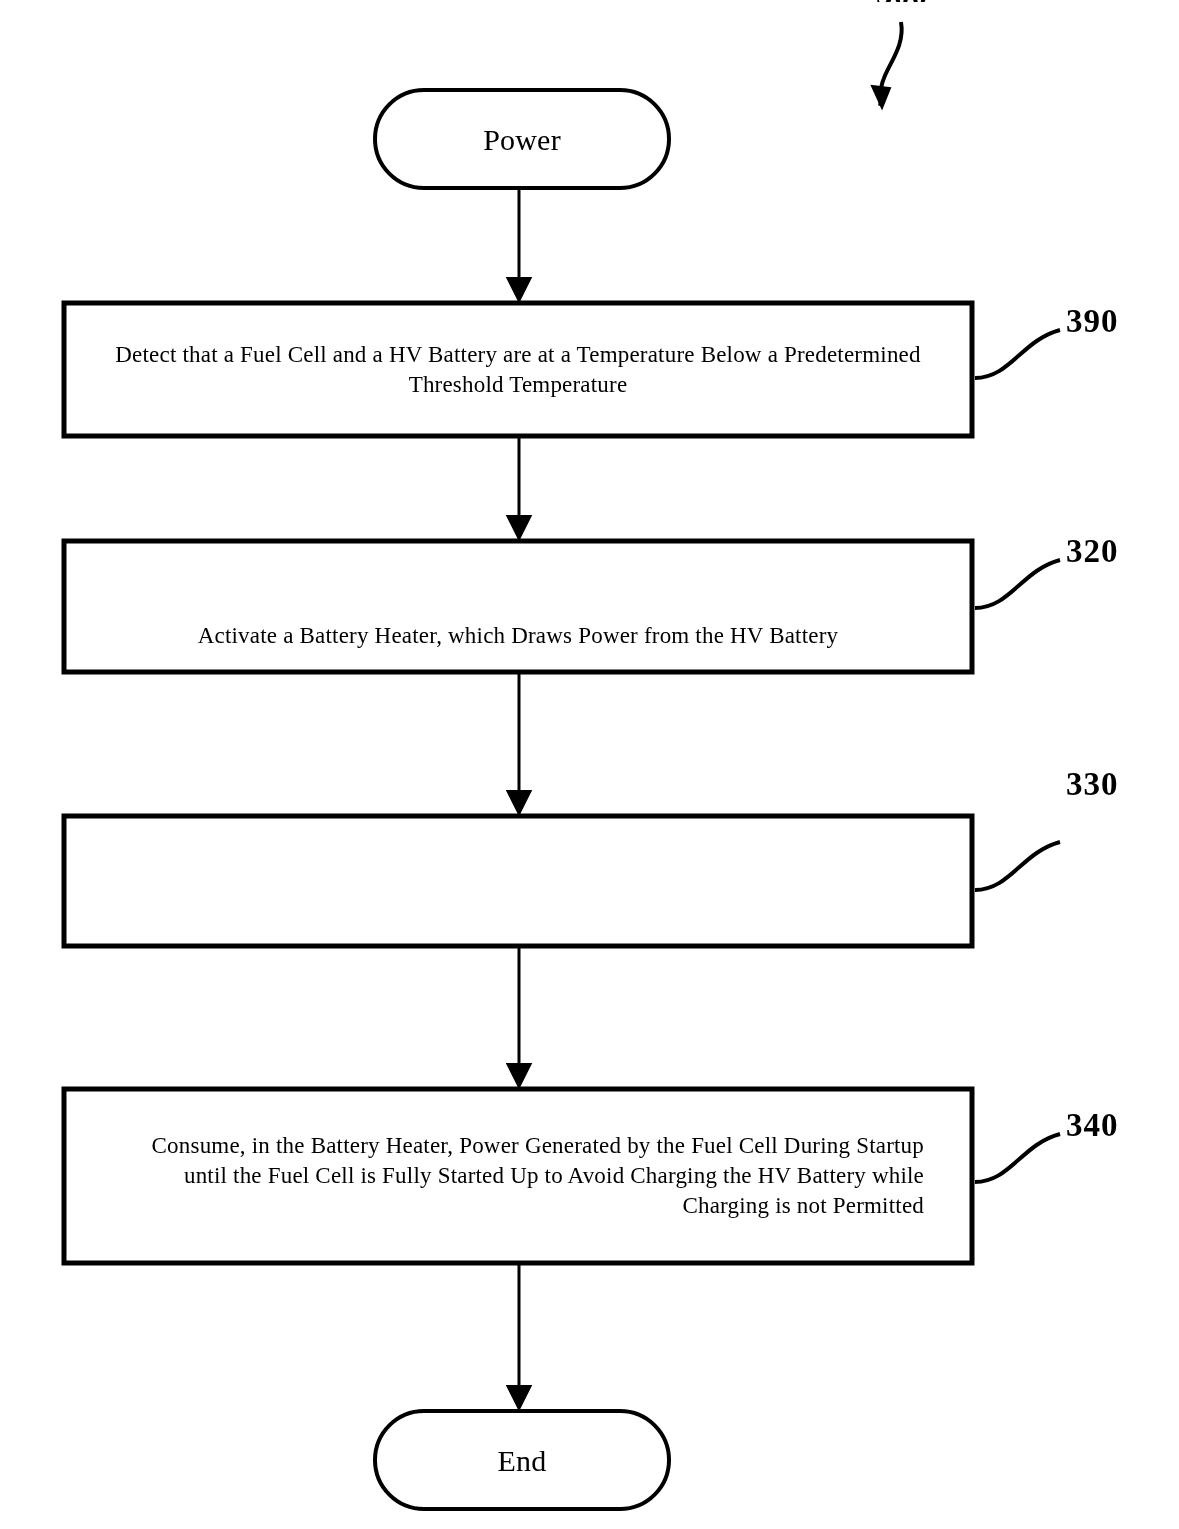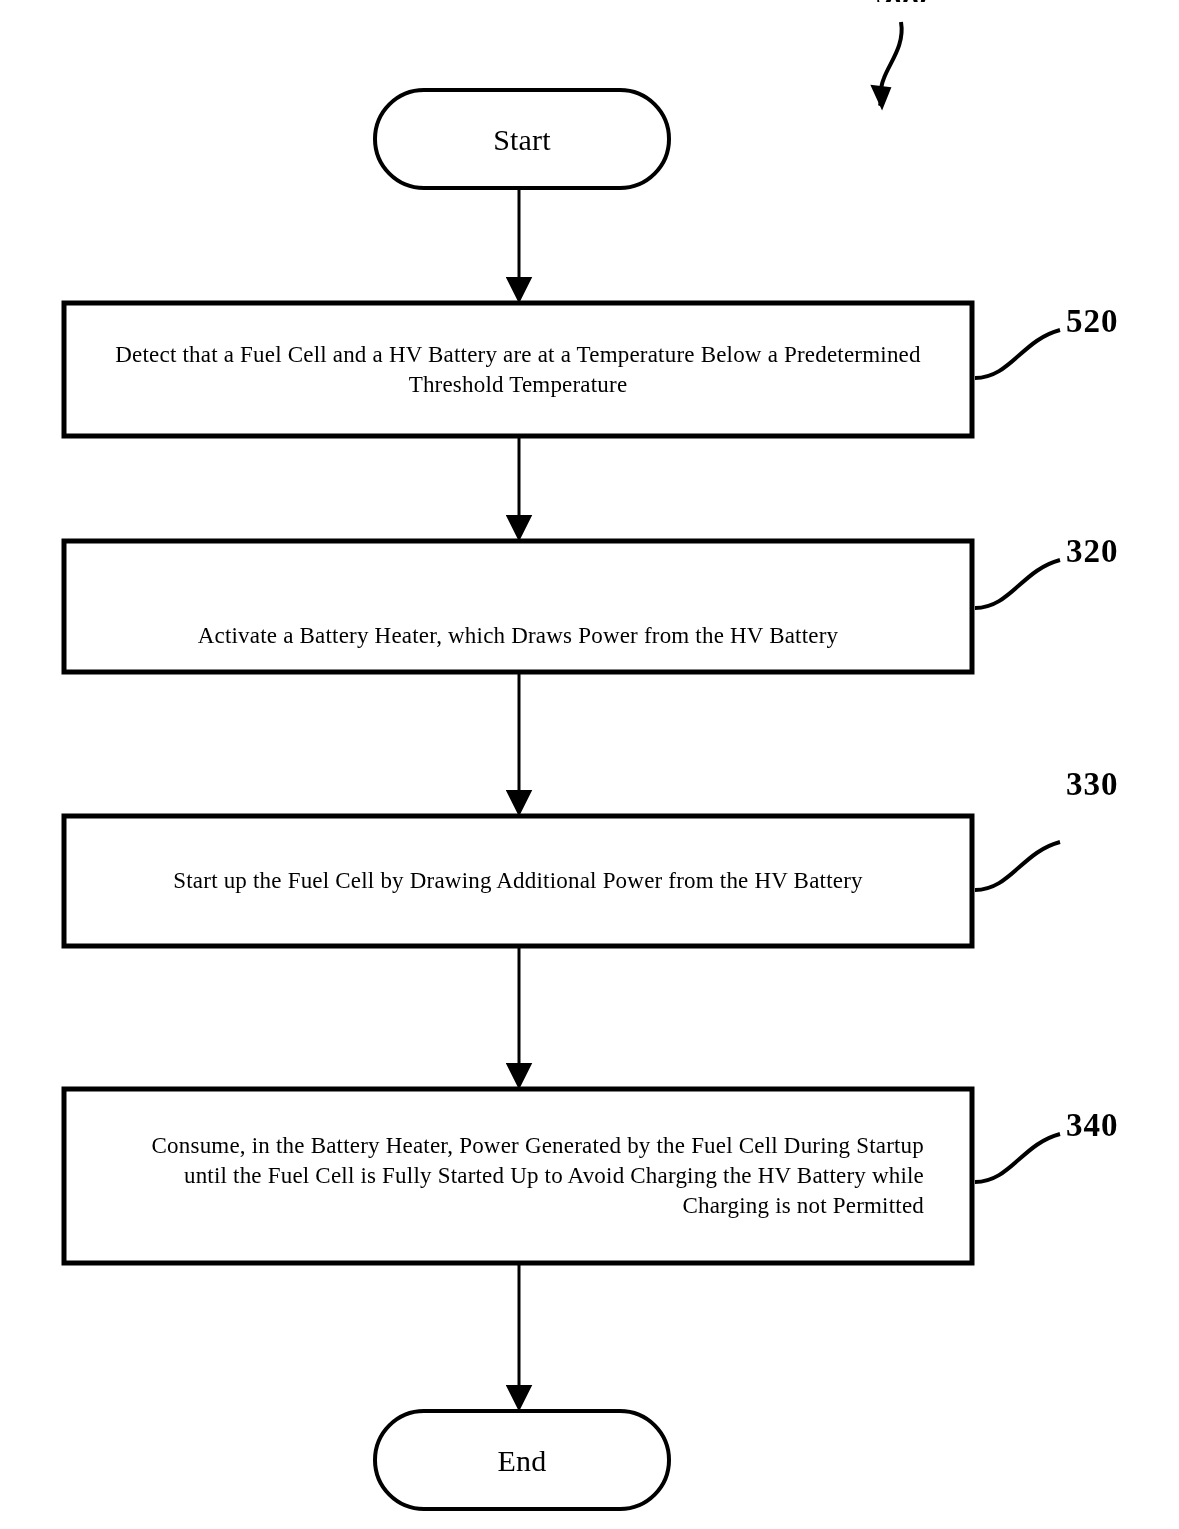--- a/index.html
+++ b/index.html
@@ -85,33 +85,32 @@
 
     <path d="M 975 378 C 1010 378 1022 340 1060 330" fill="none" stroke="#000000" stroke-width="4"></path>
     <path d="M 975 608 C 1010 608 1022 570 1060 560" fill="none" stroke="#000000" stroke-width="4"></path>
     <path d="M 975 890 C 1010 890 1022 852 1060 842" fill="none" stroke="#000000" stroke-width="4"></path>
     <path d="M 975 1182 C 1010 1182 1022 1144 1060 1134" fill="none" stroke="#000000" stroke-width="4"></path>
 
     <path d="M 901 22 C 905 45 890 62 884 78 C 878 92 882 100 880 106" fill="none" stroke="#000000" stroke-width="4"></path>
     <path d="M 872 86 L 882 108 L 890 88 z" fill="#000000" stroke="#000000" stroke-width="2"></path>
   </svg>
 
-  <div class="node-text terminator-text" style="left:375px; top:90px; width:294px; height:98px;">Start</div>
+  <div class="node-text terminator-text" style="left:375px; top:90px; width:294px; height:98px;">Power</div>
 
   <div class="node-text process-text" style="left:64px; top:303px; width:908px; height:133px;">Detect that a Fuel Cell and a HV Battery are at a Temperature Below a Predetermined Threshold Temperature</div>
 
   <div class="node-text process-text" style="left:64px; top:570px; width:908px; height:131px;">Activate a Battery Heater, which Draws Power from the HV Battery</div>
 
-  <div class="node-text process-text" style="left:64px; top:816px; width:908px; height:130px;">Start up the Fuel Cell by Drawing Additional Power from the HV Battery</div>
 
   <div class="node-text process-text" style="left:64px; top:1089px; width:908px; height:174px; padding:0 48px;text-align:right;">Consume, in the Battery Heater, Power Generated by the Fuel Cell During Startup until the Fuel Cell is Fully Started Up to Avoid Charging the HV Battery while Charging is not Permitted</div>
 
   <div class="node-text terminator-text" style="left:375px; top:1411px; width:294px; height:98px;">End</div>
 
-  <div class="ref-label" style="left:1066px; top:303px;">520</div>
+  <div class="ref-label" style="left:1066px; top:303px;">390</div>
 
   <div class="ref-label" style="left:1066px; top:533px;">320</div>
 
   <div class="ref-label" style="left:1066px; top:766px;">330</div>
 
   <div class="ref-label" style="left:1066px; top:1107px;">340</div>
 
   <div class="ref-label clipped" style="left:876px; top:-22px; height:24px; line-height:33px;">300</div>
 
 </div>

